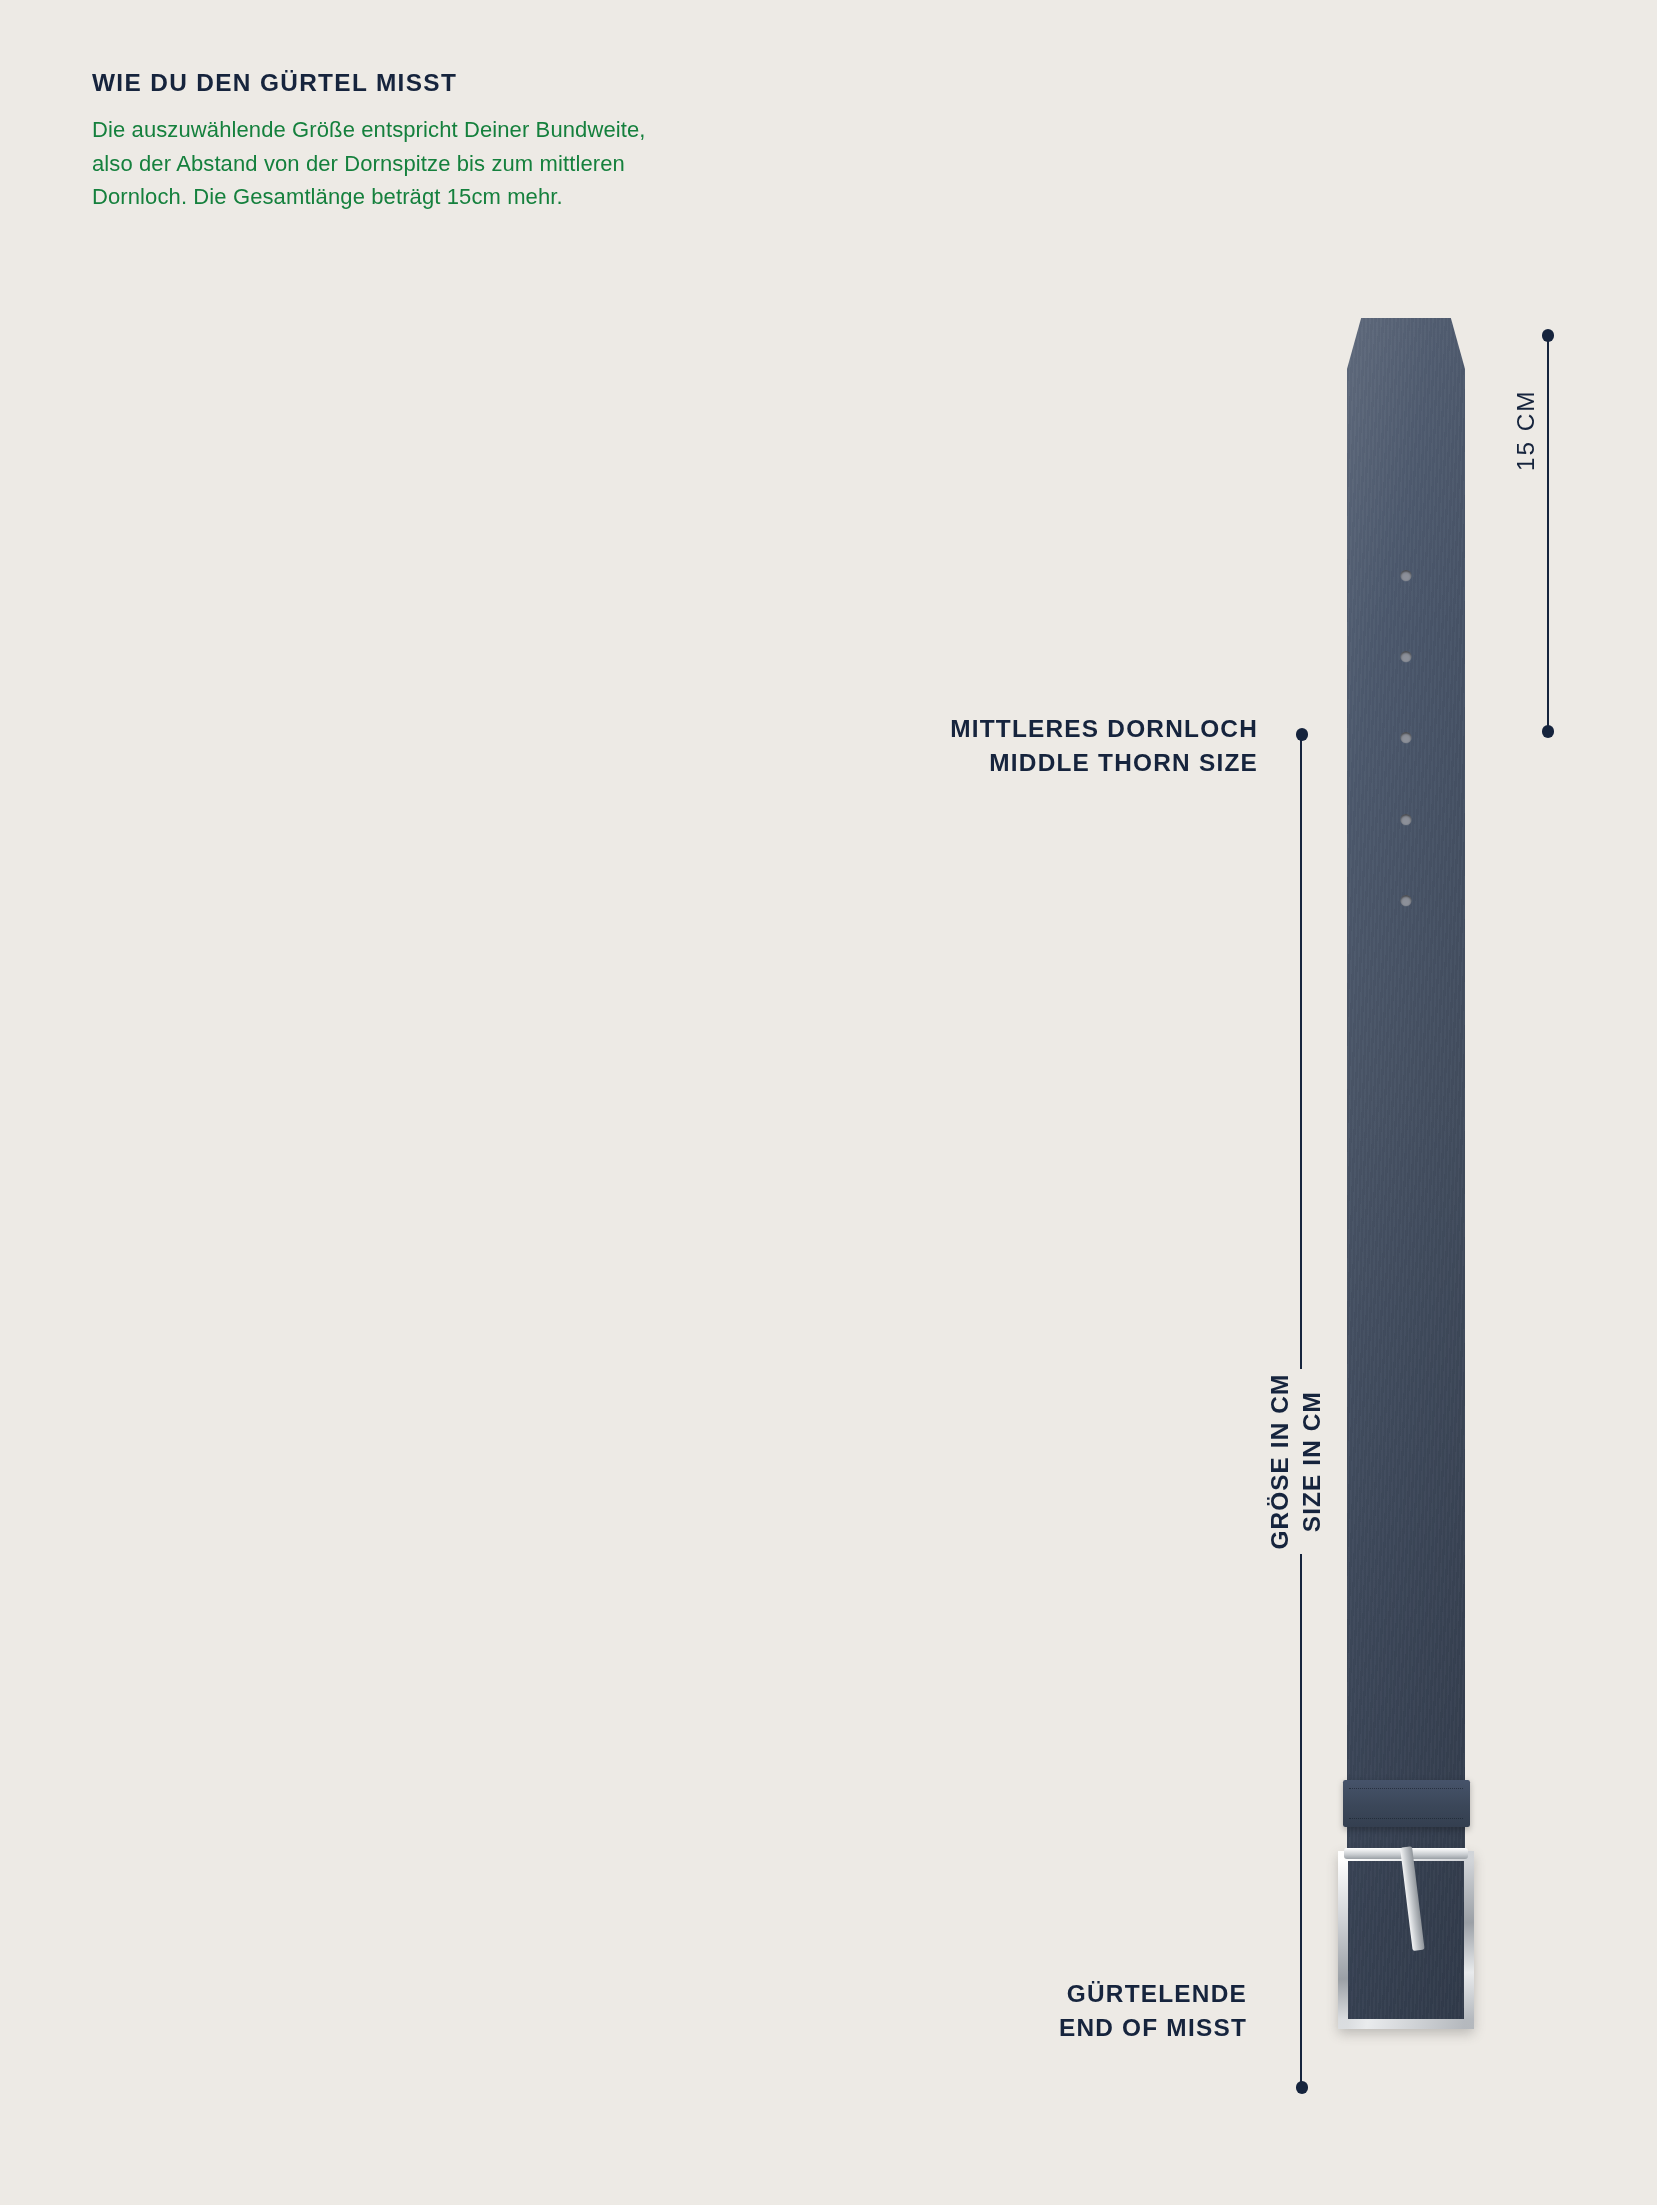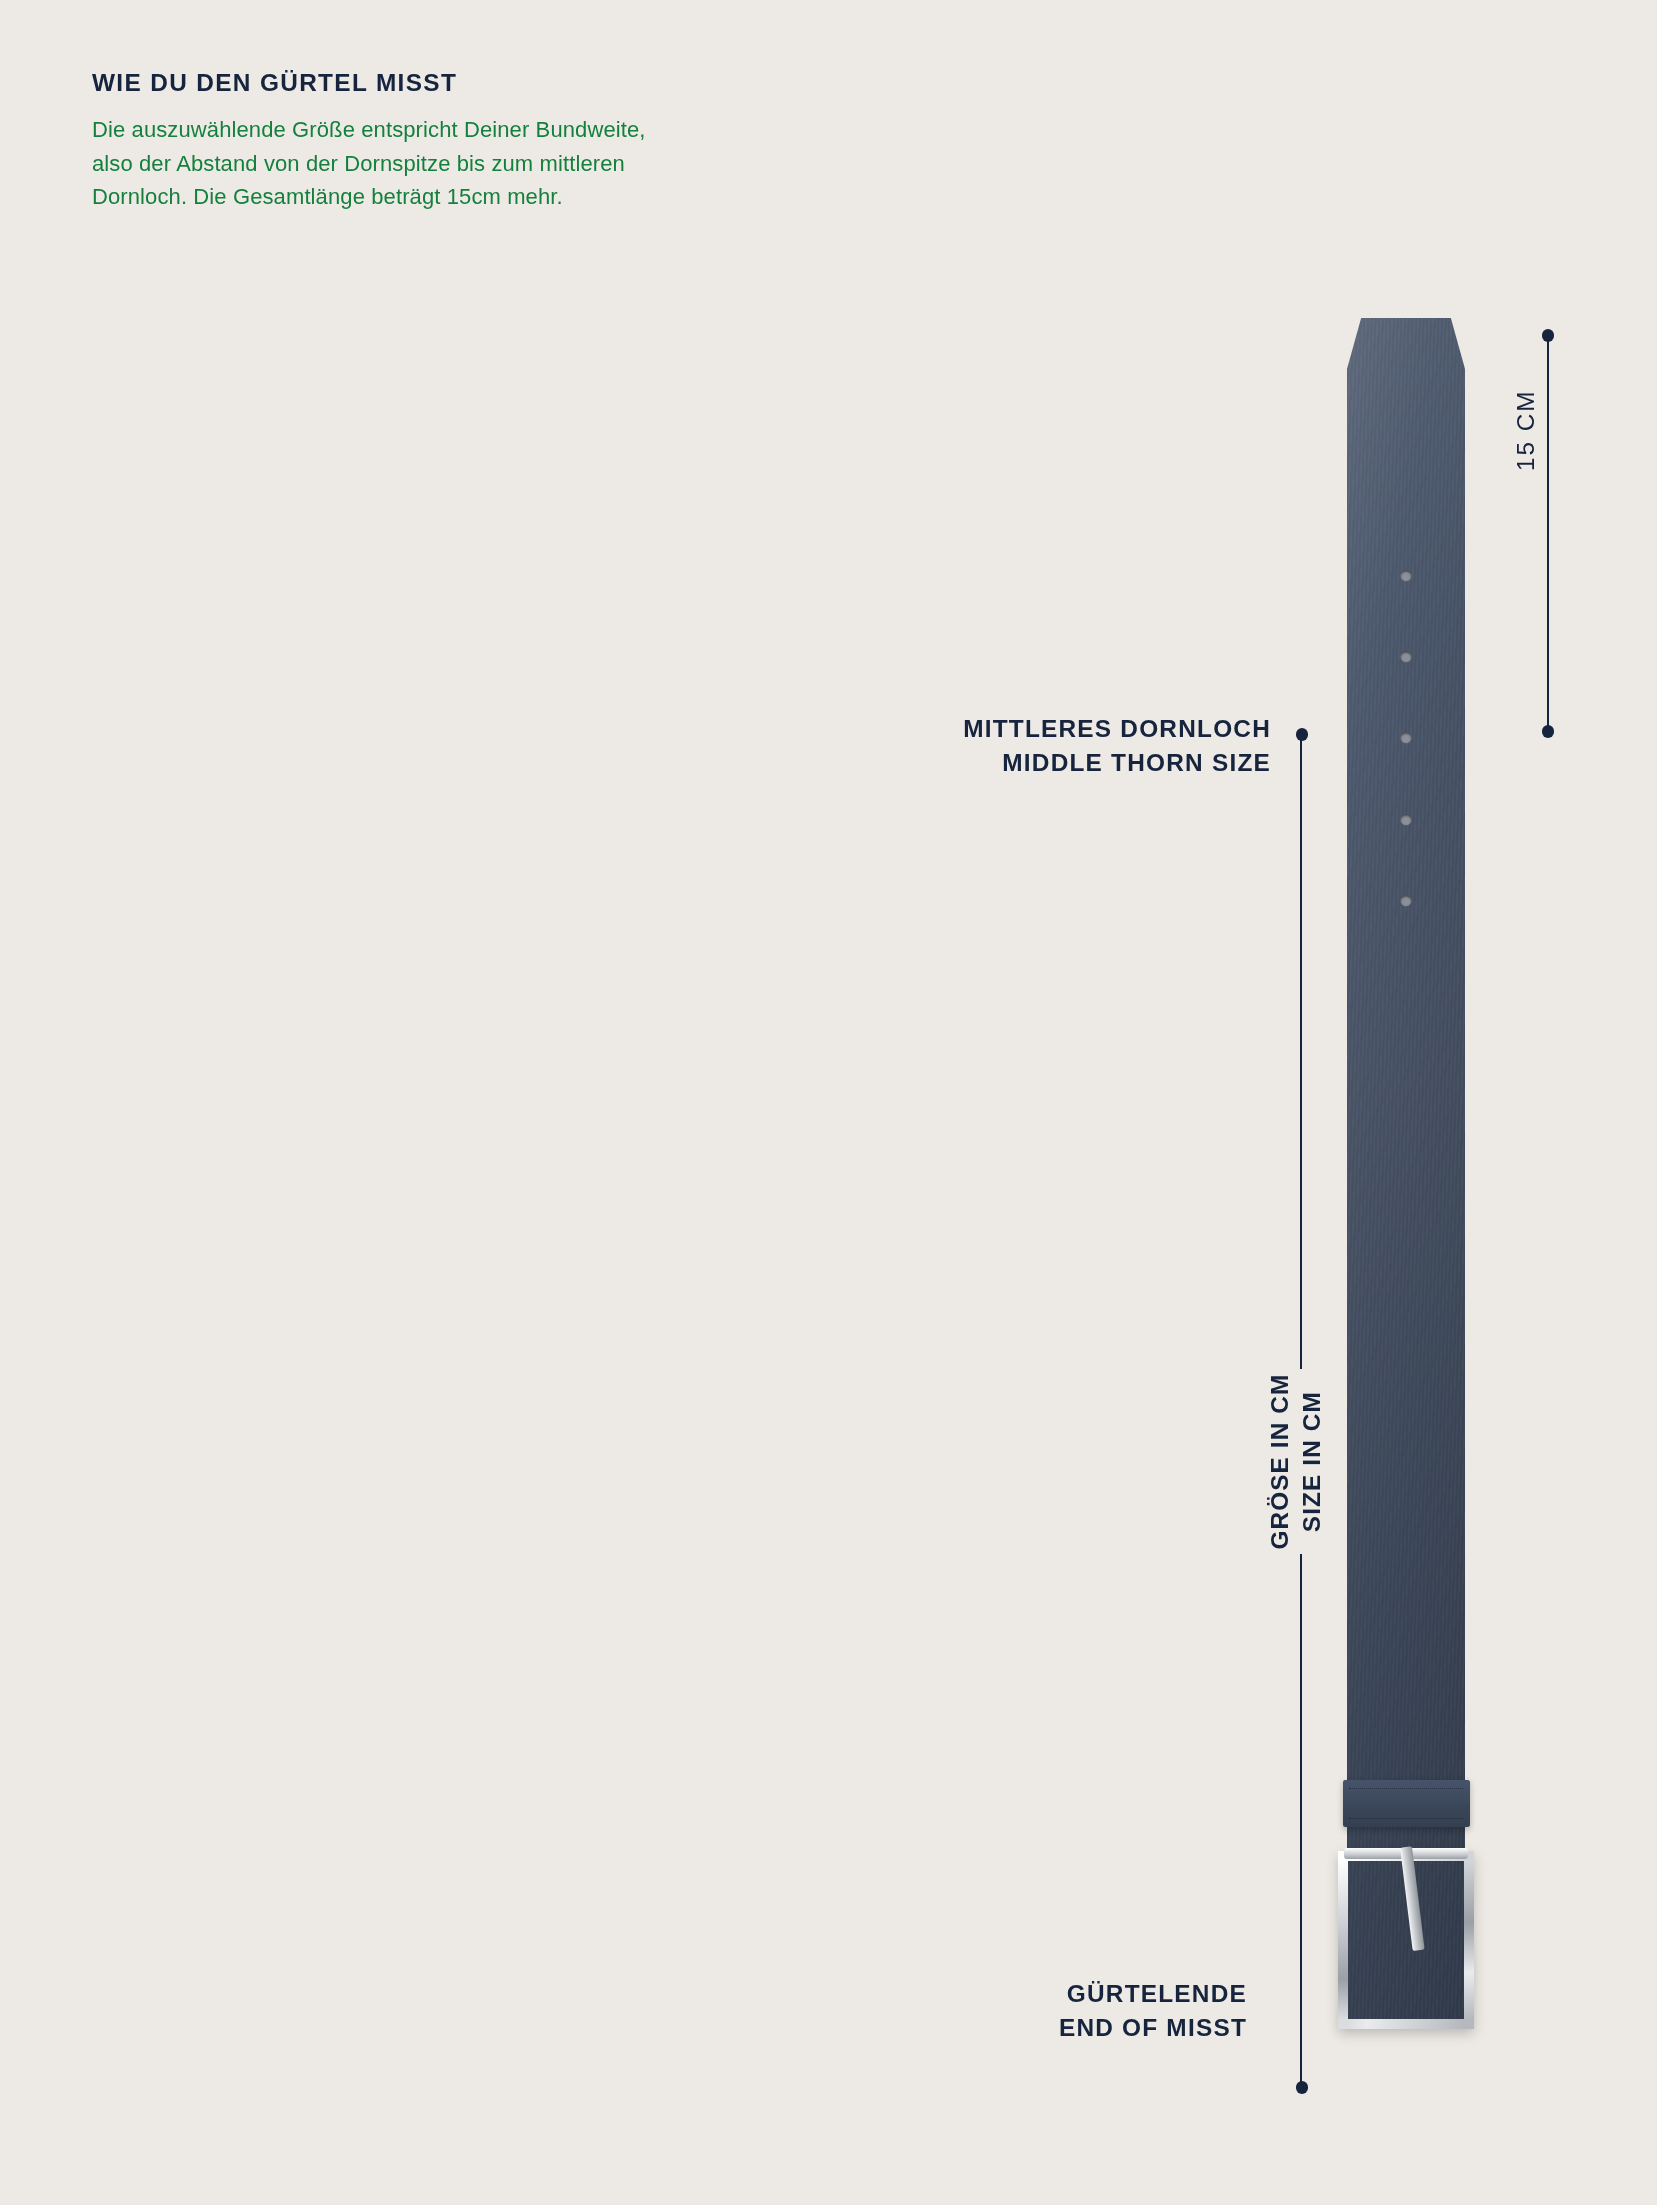--- a/index.html
+++ b/index.html
@@ -209,21 +209,21 @@
     white-space: nowrap;
   }
   .callout .l1, .callout .l2 {
     display: block;
     font-size: 24.4px;
     letter-spacing: 0.05em;
     font-weight: 600;
     line-height: 1.38;
     color: #16243d;
   }
-  #callout-middle-hole { right: 387px; top: 712px; text-align: right; }
+  #callout-middle-hole { right: 400px; top: 712px; text-align: right; }
   #callout-end-belt    { right: 411px; top: 1977px; }
 </style>
 </head>
 <body>
 
 <div class="text-block" id="block-de">
   <h2 class="block-heading">WIE DU DEN GÜRTEL MISST</h2>
   <p class="block-para">
     <span>Die auszuwählende Größe entspricht Deiner Bundweite,</span><br>
     <span>also der Abstand von der Dornspitze bis zum mittleren</span><br>

